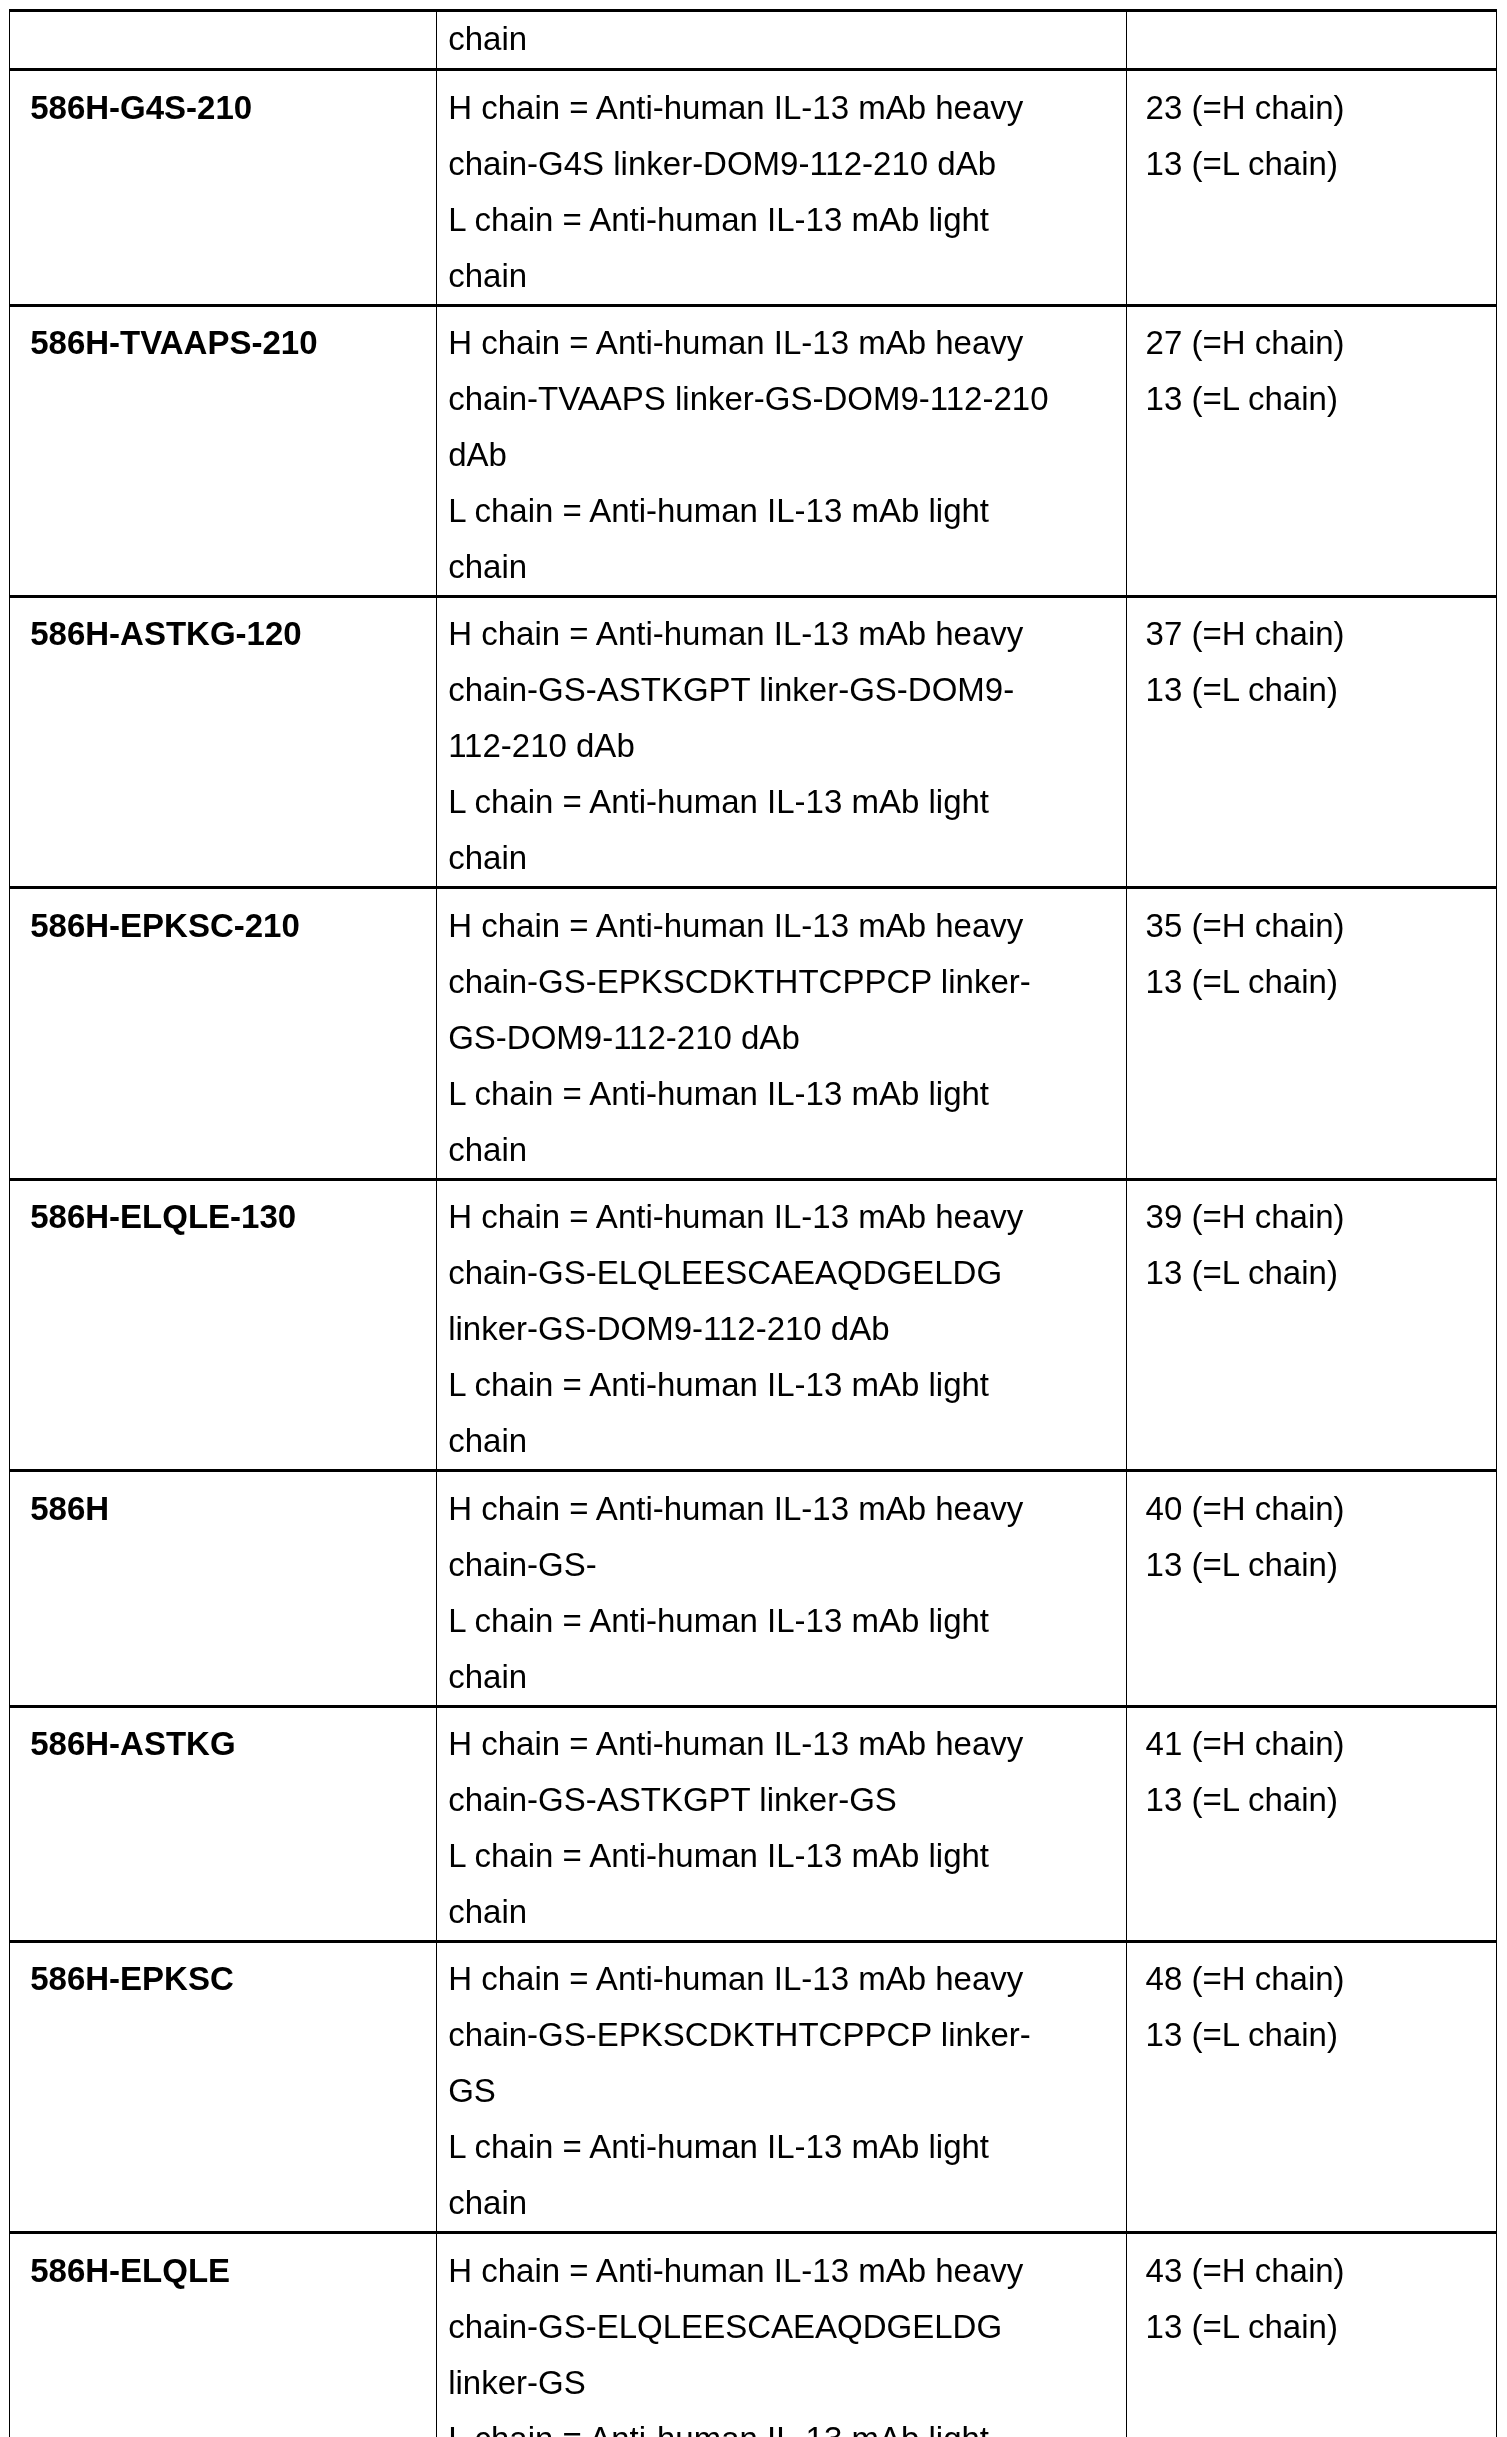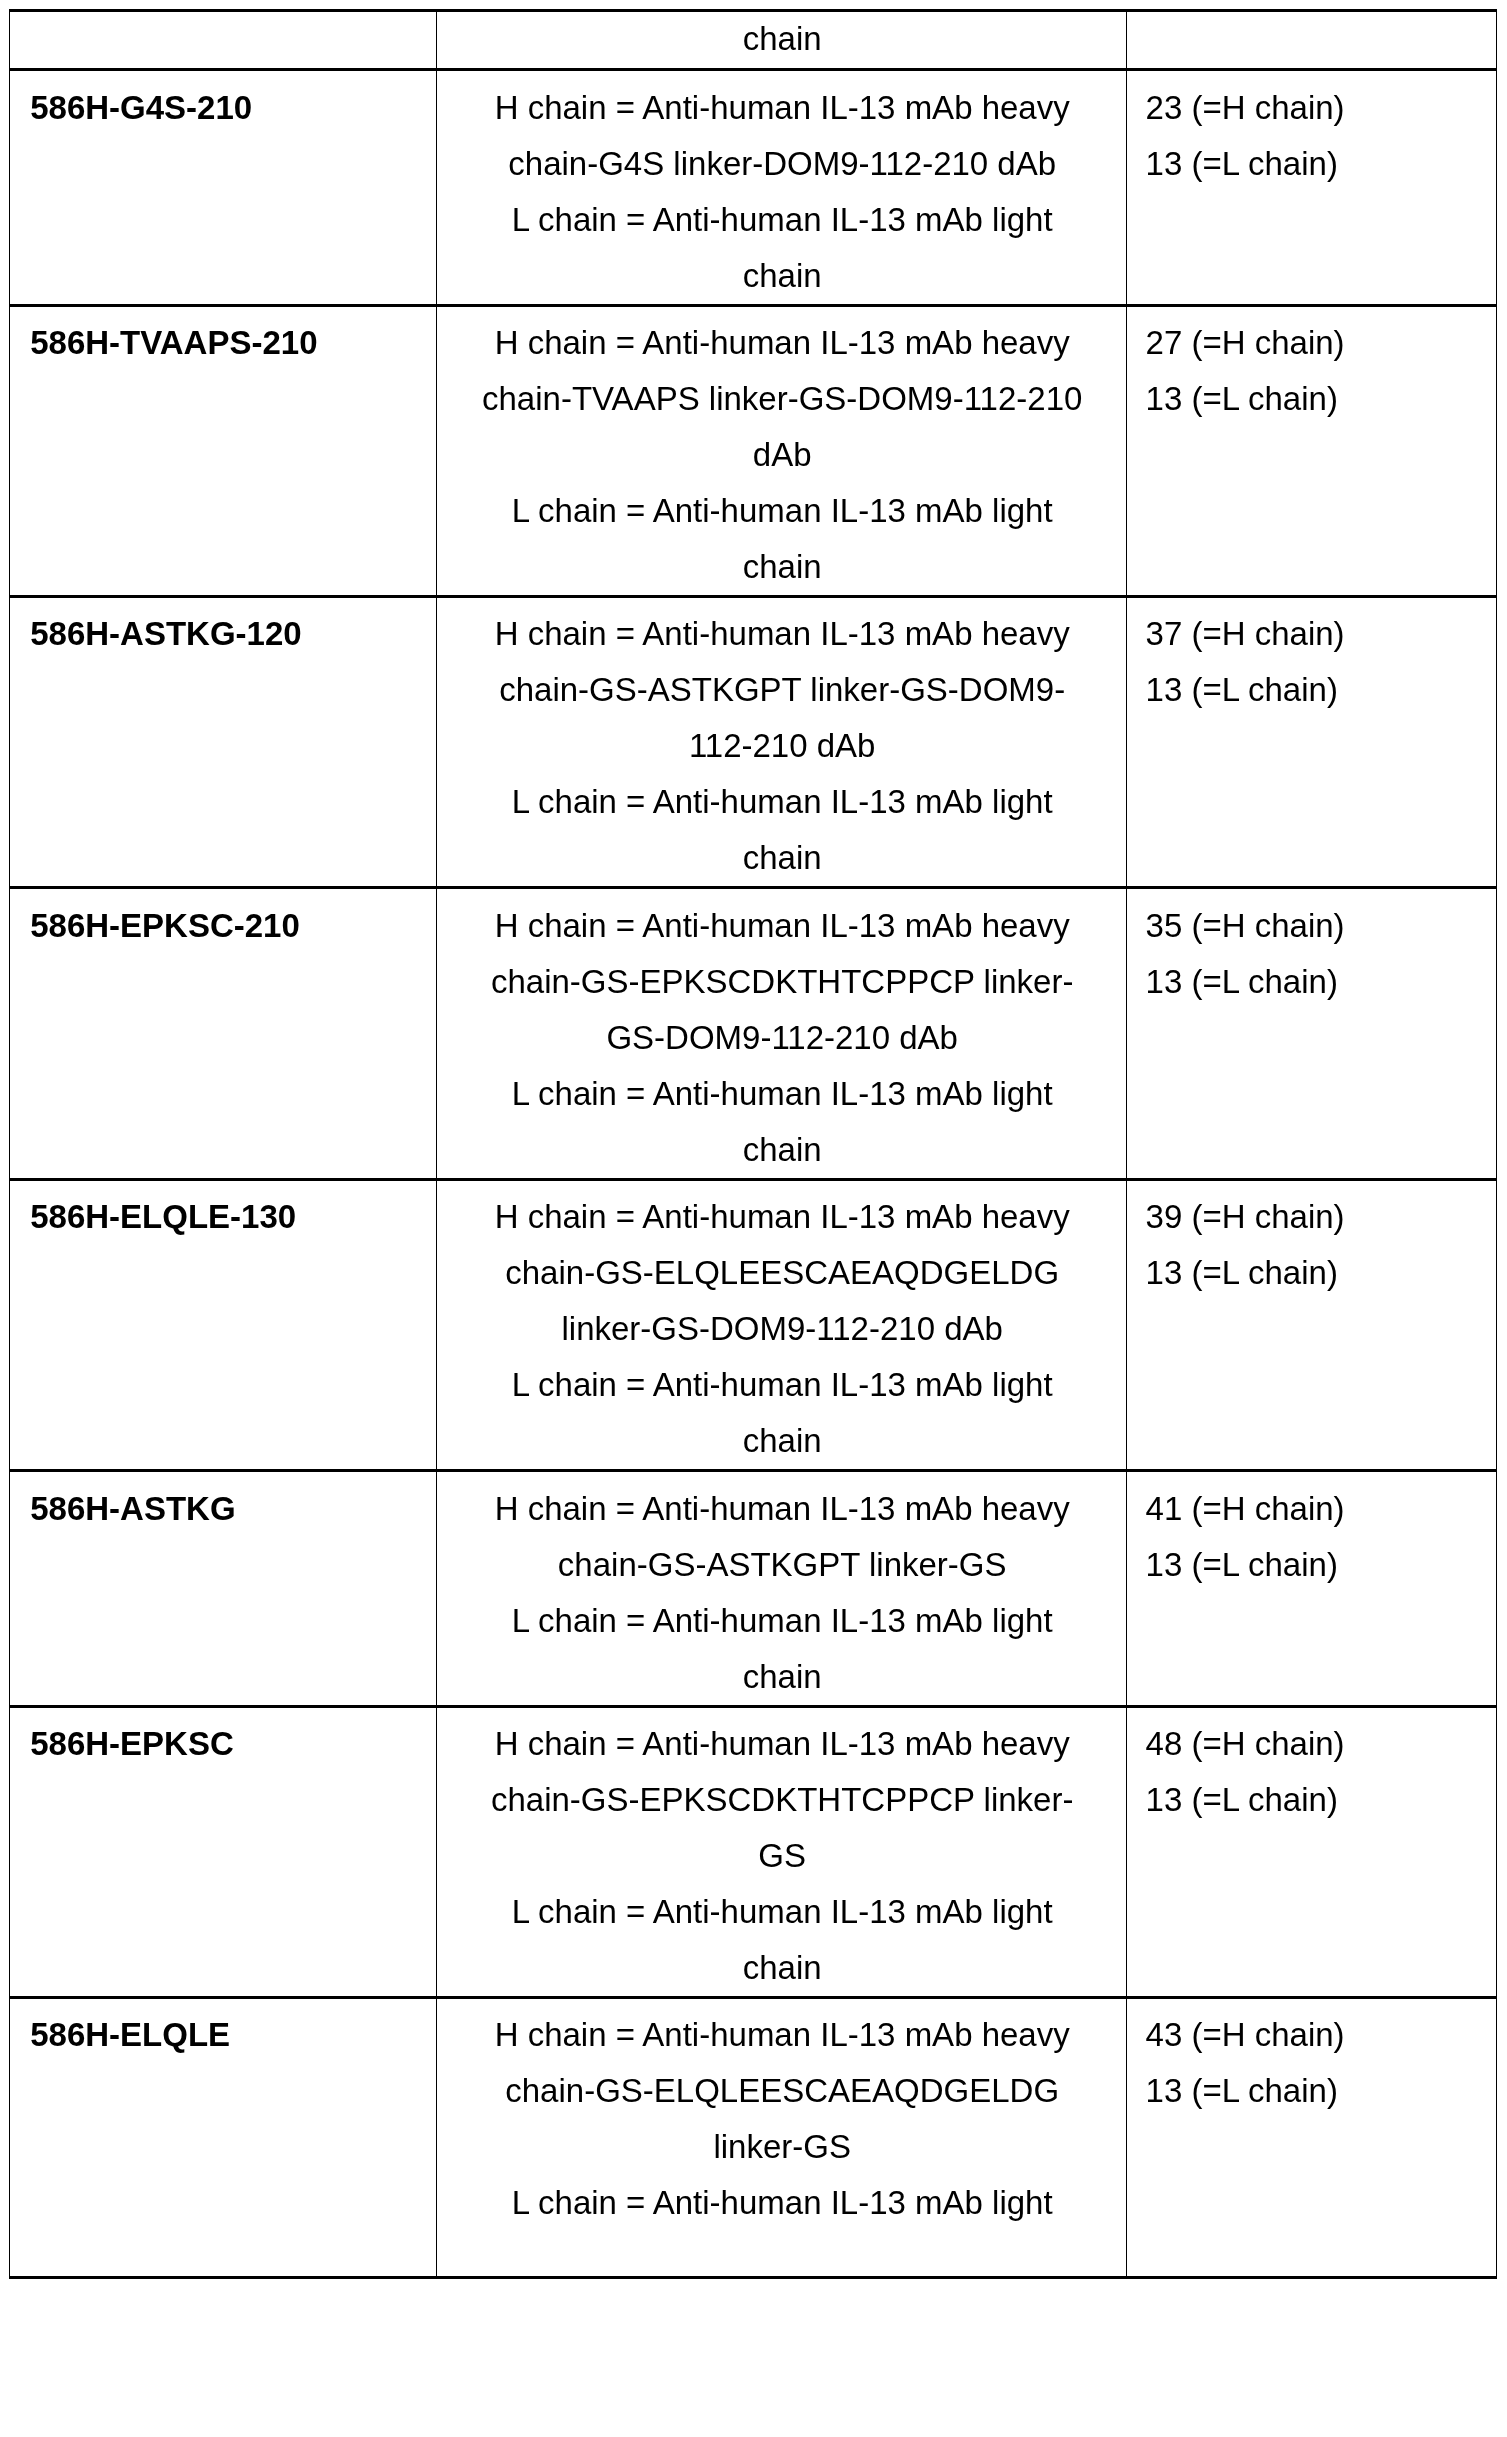--- a/index.html
+++ b/index.html
@@ -32,21 +32,21 @@
     border-right: 1.7px solid #000;
     border-top: 3.3px solid #000;
     border-bottom: 3.3px solid #000;
     padding: 8.4px 10px 0 20px;
     font-size: 33px;
     line-height: 56px;
     white-space: nowrap;
     box-sizing: border-box;
   }
   .doc-table td.col-construct { padding-left: 20px; font-weight: bold; }
-  .doc-table td.col-desc { padding-left: 11px; text-align: center; }
+  .doc-table td.col-desc { padding-left: 11px; }
   .doc-table td.col-seq { padding-left: 18.4px; }
   .doc-table tr.partial td {
     height: 59px;
     padding-top: 0;
     line-height: 54px;
   }
   .doc-table tr.row4 td { height: 225px; }
   .doc-table tr.row5 td { height: 280px; }
   .line { display: block; height: 56px; }
   .partial .line { height: 54px; line-height: 54px; }
@@ -148,20 +148,35 @@
           <span class="line">linker-GS-DOM9-112-210 dAb</span>
           <span class="line">L chain = Anti-human IL-13 mAb light</span>
           <span class="line">chain</span>
         </td>
     <td class="col-seq">
           <span class="line">39 (=H chain)</span>
           <span class="line">13 (=L chain)</span>
         </td>
   </tr>
 
+  <tr class="row4">
+    <td class="col-construct">
+      <span class="line">586H</span>
+    </td>
+    <td class="col-desc">
+          <span class="line">H chain = Anti-human IL-13 mAb heavy</span>
+          <span class="line">chain-GS-</span>
+          <span class="line">L chain = Anti-human IL-13 mAb light</span>
+          <span class="line">chain</span>
+        </td>
+    <td class="col-seq">
+          <span class="line">40 (=H chain)</span>
+          <span class="line">13 (=L chain)</span>
+        </td>
+  </tr>
 
   <tr class="row4">
     <td class="col-construct">
       <span class="line">586H-ASTKG</span>
     </td>
     <td class="col-desc">
           <span class="line">H chain = Anti-human IL-13 mAb heavy</span>
           <span class="line">chain-GS-ASTKGPT linker-GS</span>
           <span class="line">L chain = Anti-human IL-13 mAb light</span>
           <span class="line">chain</span>

